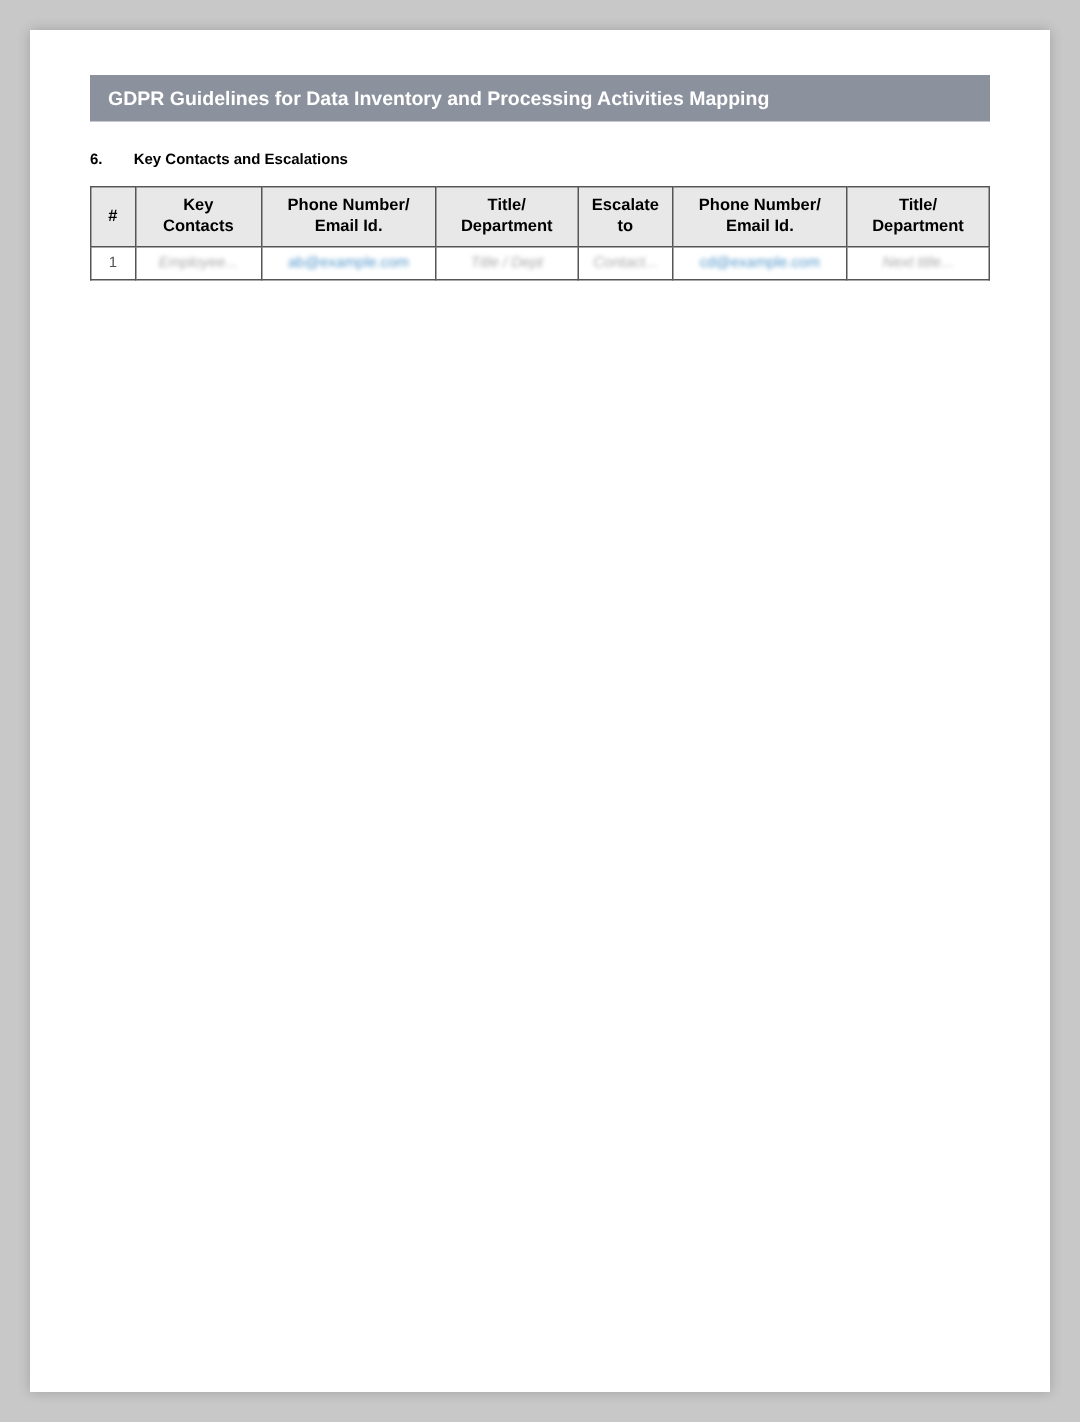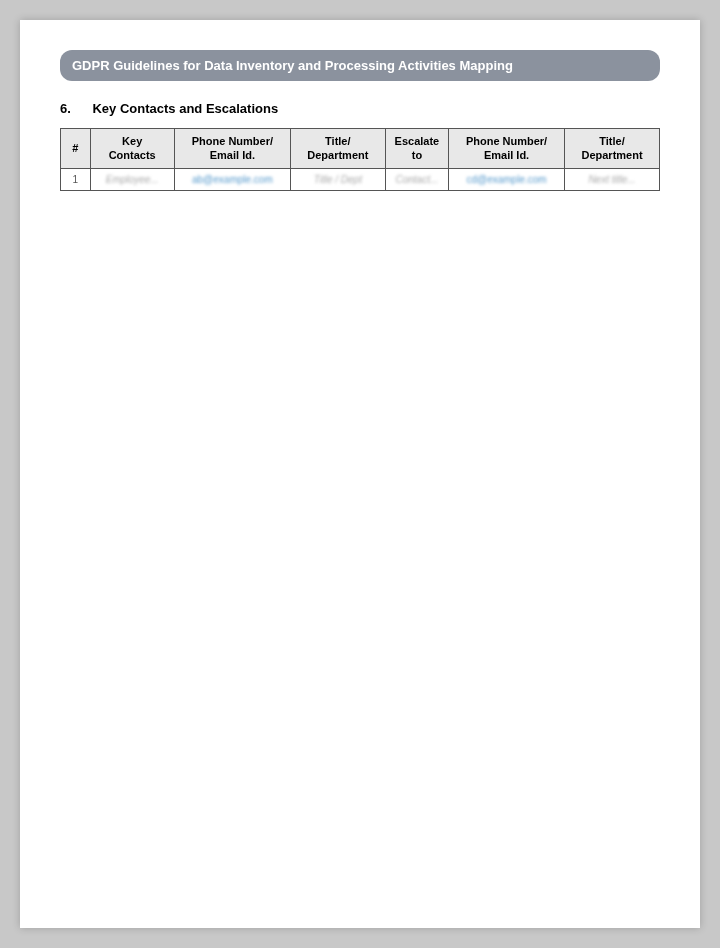--- a/index.html
+++ b/index.html
@@ -30,25 +30,24 @@
     }
 
     .header-banner {
       background-color: #8b929e;
       color: #ffffff;
       font-size: 13px;
       font-weight: bold;
       padding: 8px 12px;
       margin-bottom: 20px;
       text-align: left;
-      border-radius: 12px;
     }
 
     .section-title {
-      font-size: 13px;
+      font-size: 10px;
       font-weight: bold;
       margin-bottom: 12px;
       color: #000;
     }
 
     .section-number {
       margin-right: 18px;
     }
 
     table {

